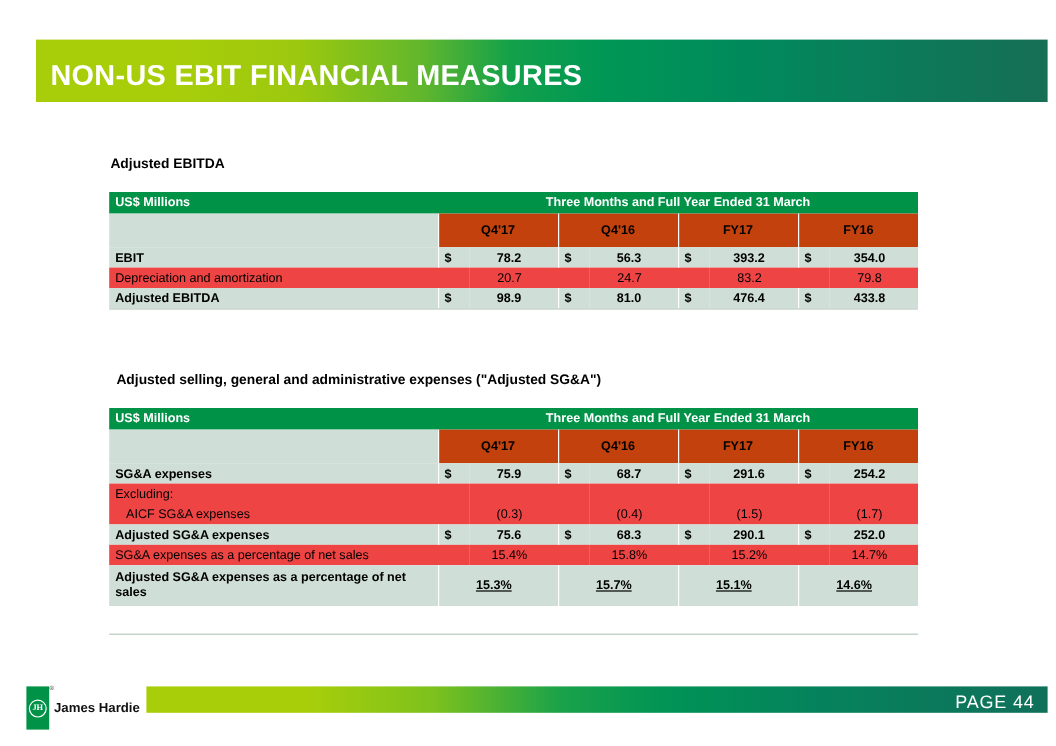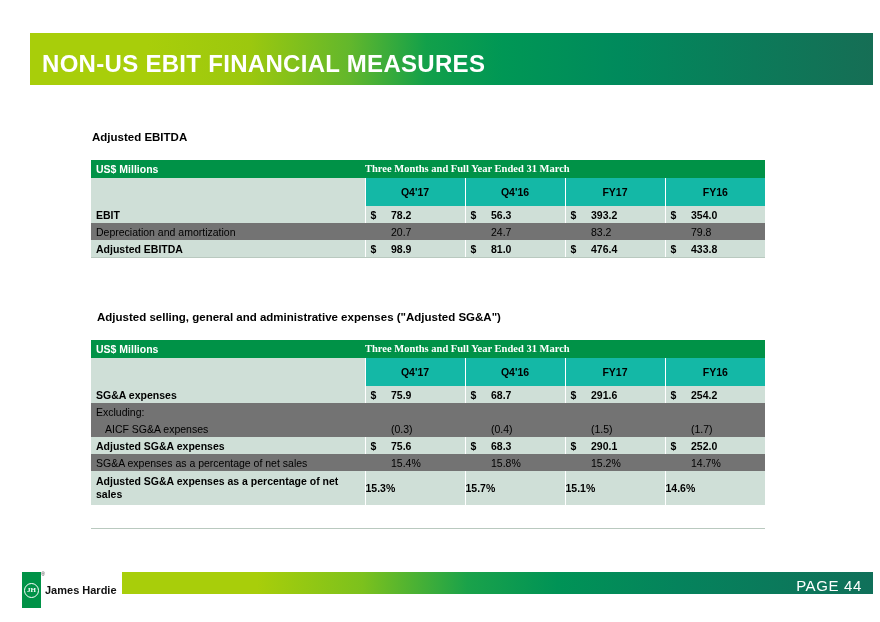--- a/index.html
+++ b/index.html
@@ -82,27 +82,27 @@
     color: #ffffff;
     font-weight: bold;
     font-size: 10.5px;
     height: 18px;
     line-height: 18px;
     text-align: left;
     padding-left: 5px;
     margin-top: 48px;
   }
   tr.hdr-band > th.hdr-period {
+    text-align: center;
     padding-left: 0;
-    font-family: Liberation Serif, serif;
   }
 
   
   tr.hdr-periods > th {
-    background: #14b8a6;
+    background: #c2410c;
     height: 28px;
     font-weight: bold;
     font-size: 10.5px;
     text-align: center;
     color: #000000;
   }
   tr.hdr-periods > th.spacer { background: #cfdfd7; }
 
   
   tr.row td {
@@ -115,27 +115,27 @@
     text-align: left;
     white-space: nowrap;
     margin-left: 10px;
   }
   tr.row td.label.indent { padding-left: 14px; }
   tr.row td.cur {
     text-align: left;
     padding-left: 5px;
   }
   tr.row td.val {
-    text-align: left;
+    text-align: center;
     padding-right: 7px;
   }
-  tr.row td.val.span2 { padding-right: 7px; }
+  tr.row td.val.span2 { padding-right: 7px; text-decoration: underline; }
 
   tr.row.shaded td { background: #cfdfd7; }
-  tr.row.plain  td { background: #737373; }
+  tr.row.plain  td { background: #ef4444; }
   tr.row.bold td { font-weight: bold; }
 
   
   tr.row.tall td { height: 30px; }
   tr.row.tall td.label {
     white-space: normal;
     line-height: 13px;
     padding-top: 2px;
     padding-bottom: 2px;
     padding-right: 4px;

